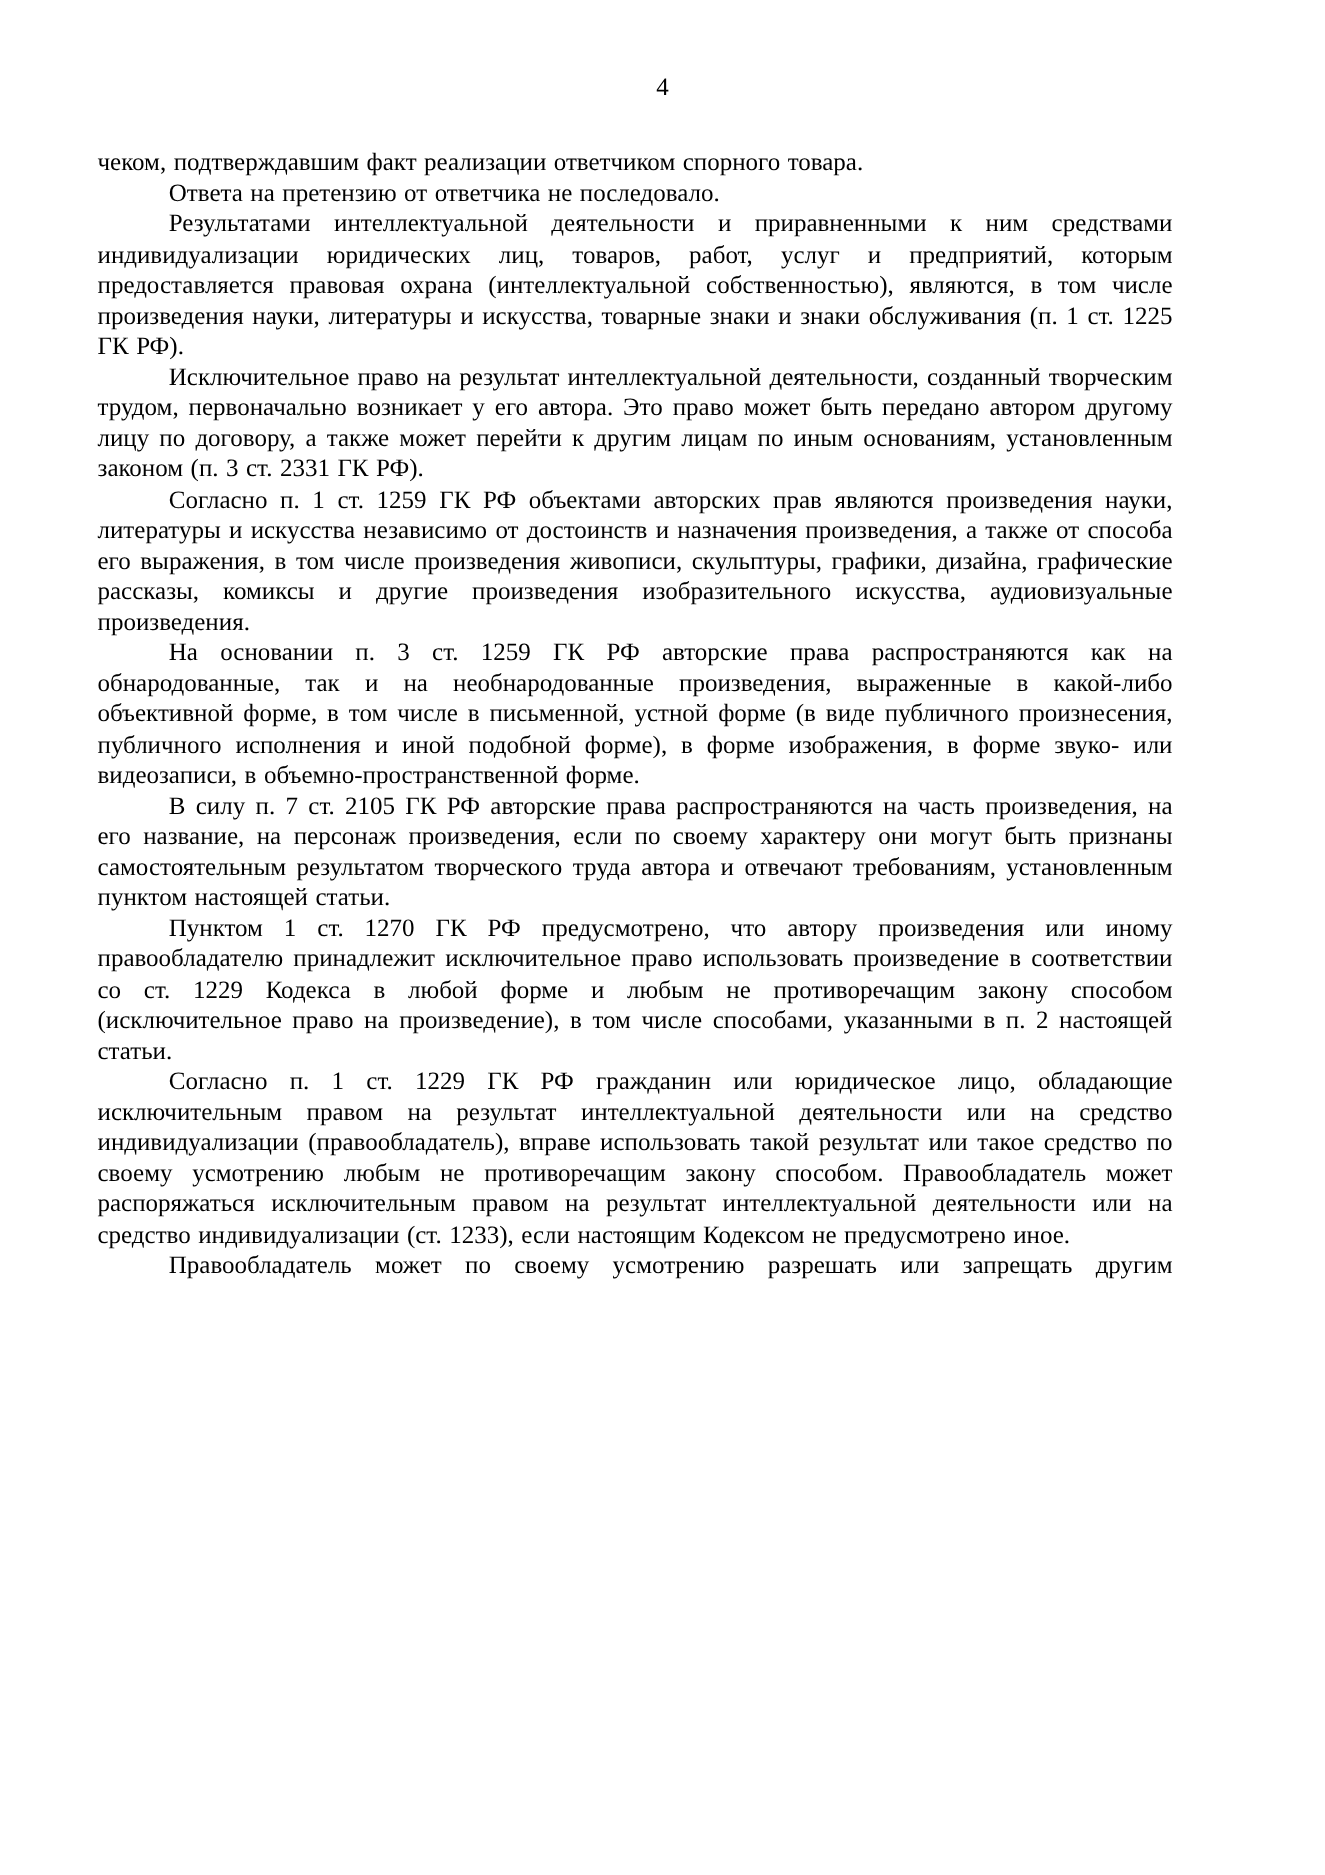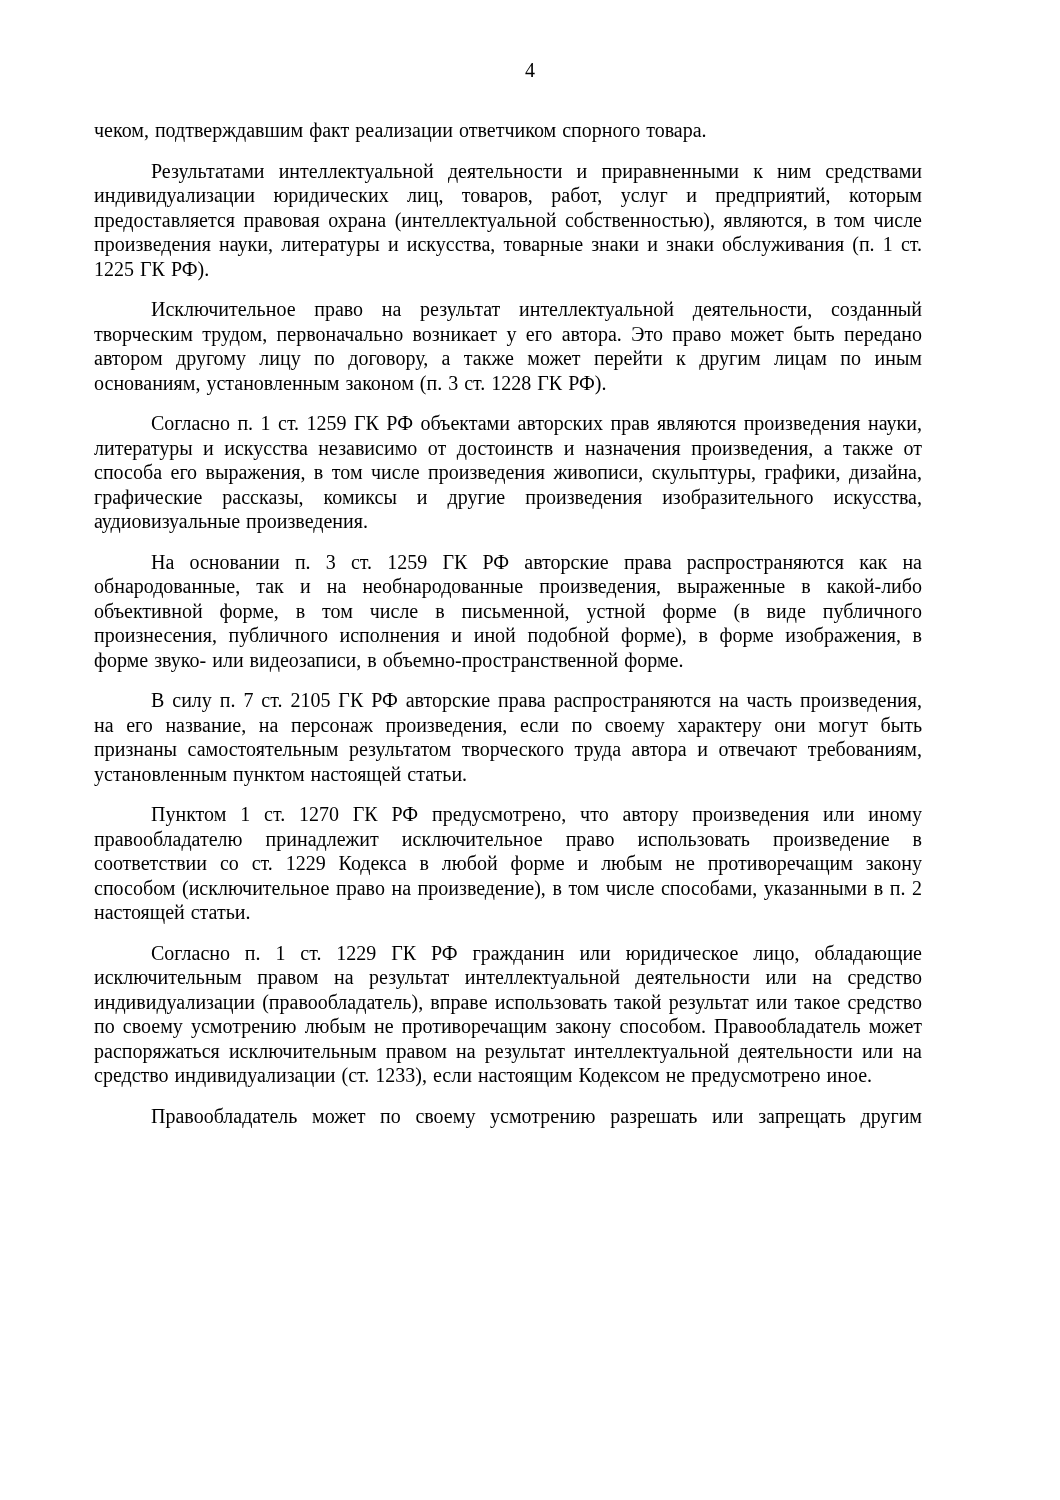--- a/index.html
+++ b/index.html
@@ -29,42 +29,43 @@
   .content {
     margin-top: 36px;
     margin-left: 78px;
     width: 860px;
     font-size: 20px;
     line-height: 24.5px;
     text-align: justify;
     hyphens: none;
   }
   .content p {
-    margin: 16px;
+    margin: 0;
     padding: 0;
     text-indent: 57px;
     word-spacing: 1px;
   }
   .content p.no-indent {
     text-indent: 0;
   }
   .content p.continued {
     text-align-last: justify;
     font-family: Liberation Serif, serif;
   }
 </style>
 </head>
 <body>
 
 <div class="page">
   <div class="page-number">4</div>
   <div class="content">
       <p class="no-indent">чеком, подтверждавшим факт реализации ответчиком спорного товара.</p>
+      <p>Ответа на претензию от ответчика не последовало.</p>
       <p>Результатами интеллектуальной деятельности и приравненными к ним средствами индивидуализации юридических лиц, товаров, работ, услуг и предприятий, которым предоставляется правовая охрана (интеллектуальной собственностью), являются, в том числе произведения науки, литературы и искусства, товарные знаки и знаки обслуживания (п. 1 ст. 1225 ГК РФ).</p>
-      <p>Исключительное право на результат интеллектуальной деятельности, созданный творческим трудом, первоначально возникает у его автора. Это право может быть передано автором другому лицу по договору, а также может перейти к другим лицам по иным основаниям, установленным законом (п. 3 ст. 1228 ГК РФ).</p>
+      <p>Исключительное право на результат интеллектуальной деятельности, созданный творческим трудом, первоначально возникает у его автора. Это право может быть передано автором другому лицу по договору, а также может перейти к другим лицам по иным основаниям, установленным законом (п. 3 ст. 2331 ГК РФ).</p>
       <p>Согласно п. 1 ст. 1259 ГК РФ объектами авторских прав являются произведения науки, литературы и искусства независимо от достоинств и назначения произведения, а также от способа его выражения, в том числе произведения живописи, скульптуры, графики, дизайна, графические рассказы, комиксы и другие произведения изобразительного искусства, аудиовизуальные произведения.</p>
       <p>На основании п. 3 ст. 1259 ГК РФ авторские права распространяются как на обнародованные, так и на необнародованные произведения, выраженные в какой-либо объективной форме, в том числе в письменной, устной форме (в виде публичного произнесения, публичного исполнения и иной подобной форме), в форме изображения, в форме звуко- или видеозаписи, в объемно-пространственной форме.</p>
       <p>В силу п. 7 ст. 2105 ГК РФ авторские права распространяются на часть произведения, на его название, на персонаж произведения, если по своему характеру они могут быть признаны самостоятельным результатом творческого труда автора и отвечают требованиям, установленным пунктом настоящей статьи.</p>
       <p>Пунктом 1 ст. 1270 ГК РФ предусмотрено, что автору произведения или иному правообладателю принадлежит исключительное право использовать произведение в соответствии со ст. 1229 Кодекса в любой форме и любым не противоречащим закону способом (исключительное право на произведение), в том числе способами, указанными в п. 2 настоящей статьи.</p>
       <p>Согласно п. 1 ст. 1229 ГК РФ гражданин или юридическое лицо, обладающие исключительным правом на результат интеллектуальной деятельности или на средство индивидуализации (правообладатель), вправе использовать такой результат или такое средство по своему усмотрению любым не противоречащим закону способом. Правообладатель может распоряжаться исключительным правом на результат интеллектуальной деятельности или на средство индивидуализации (ст. 1233), если настоящим Кодексом не предусмотрено иное.</p>
       <p class="continued">Правообладатель может по своему усмотрению разрешать или запрещать другим</p>
     </div>
 </div>
 
 </body></html>

